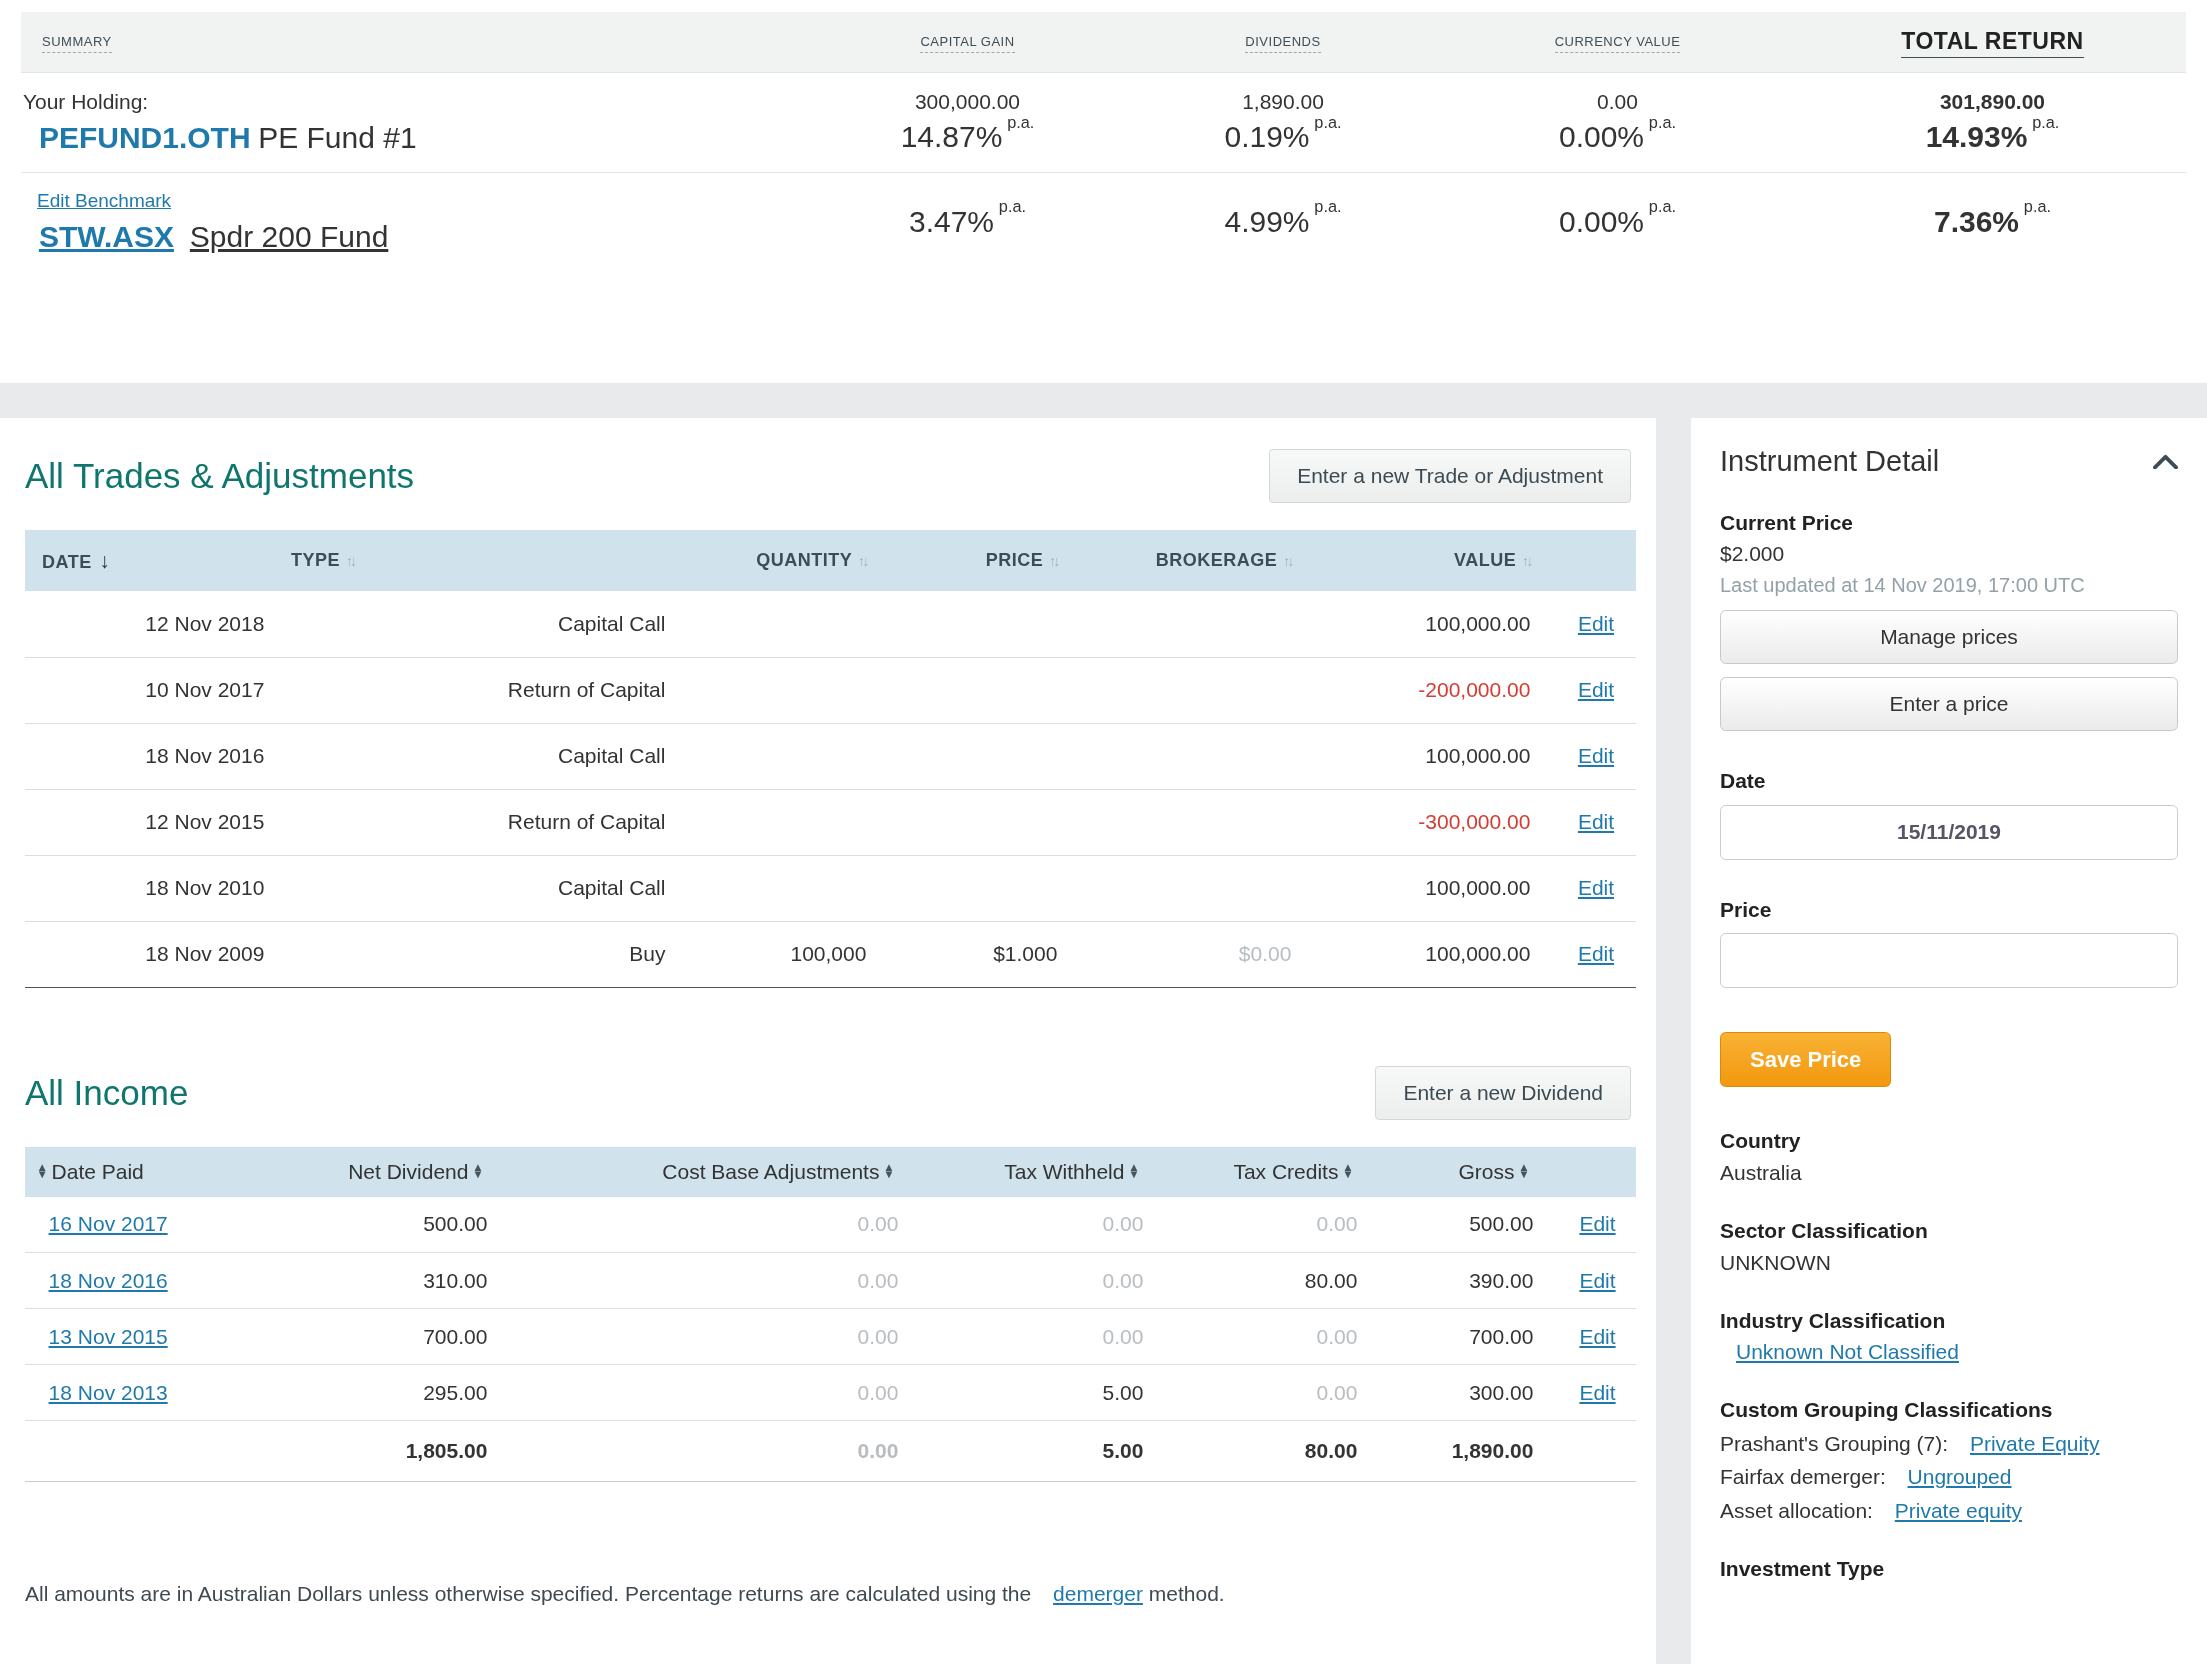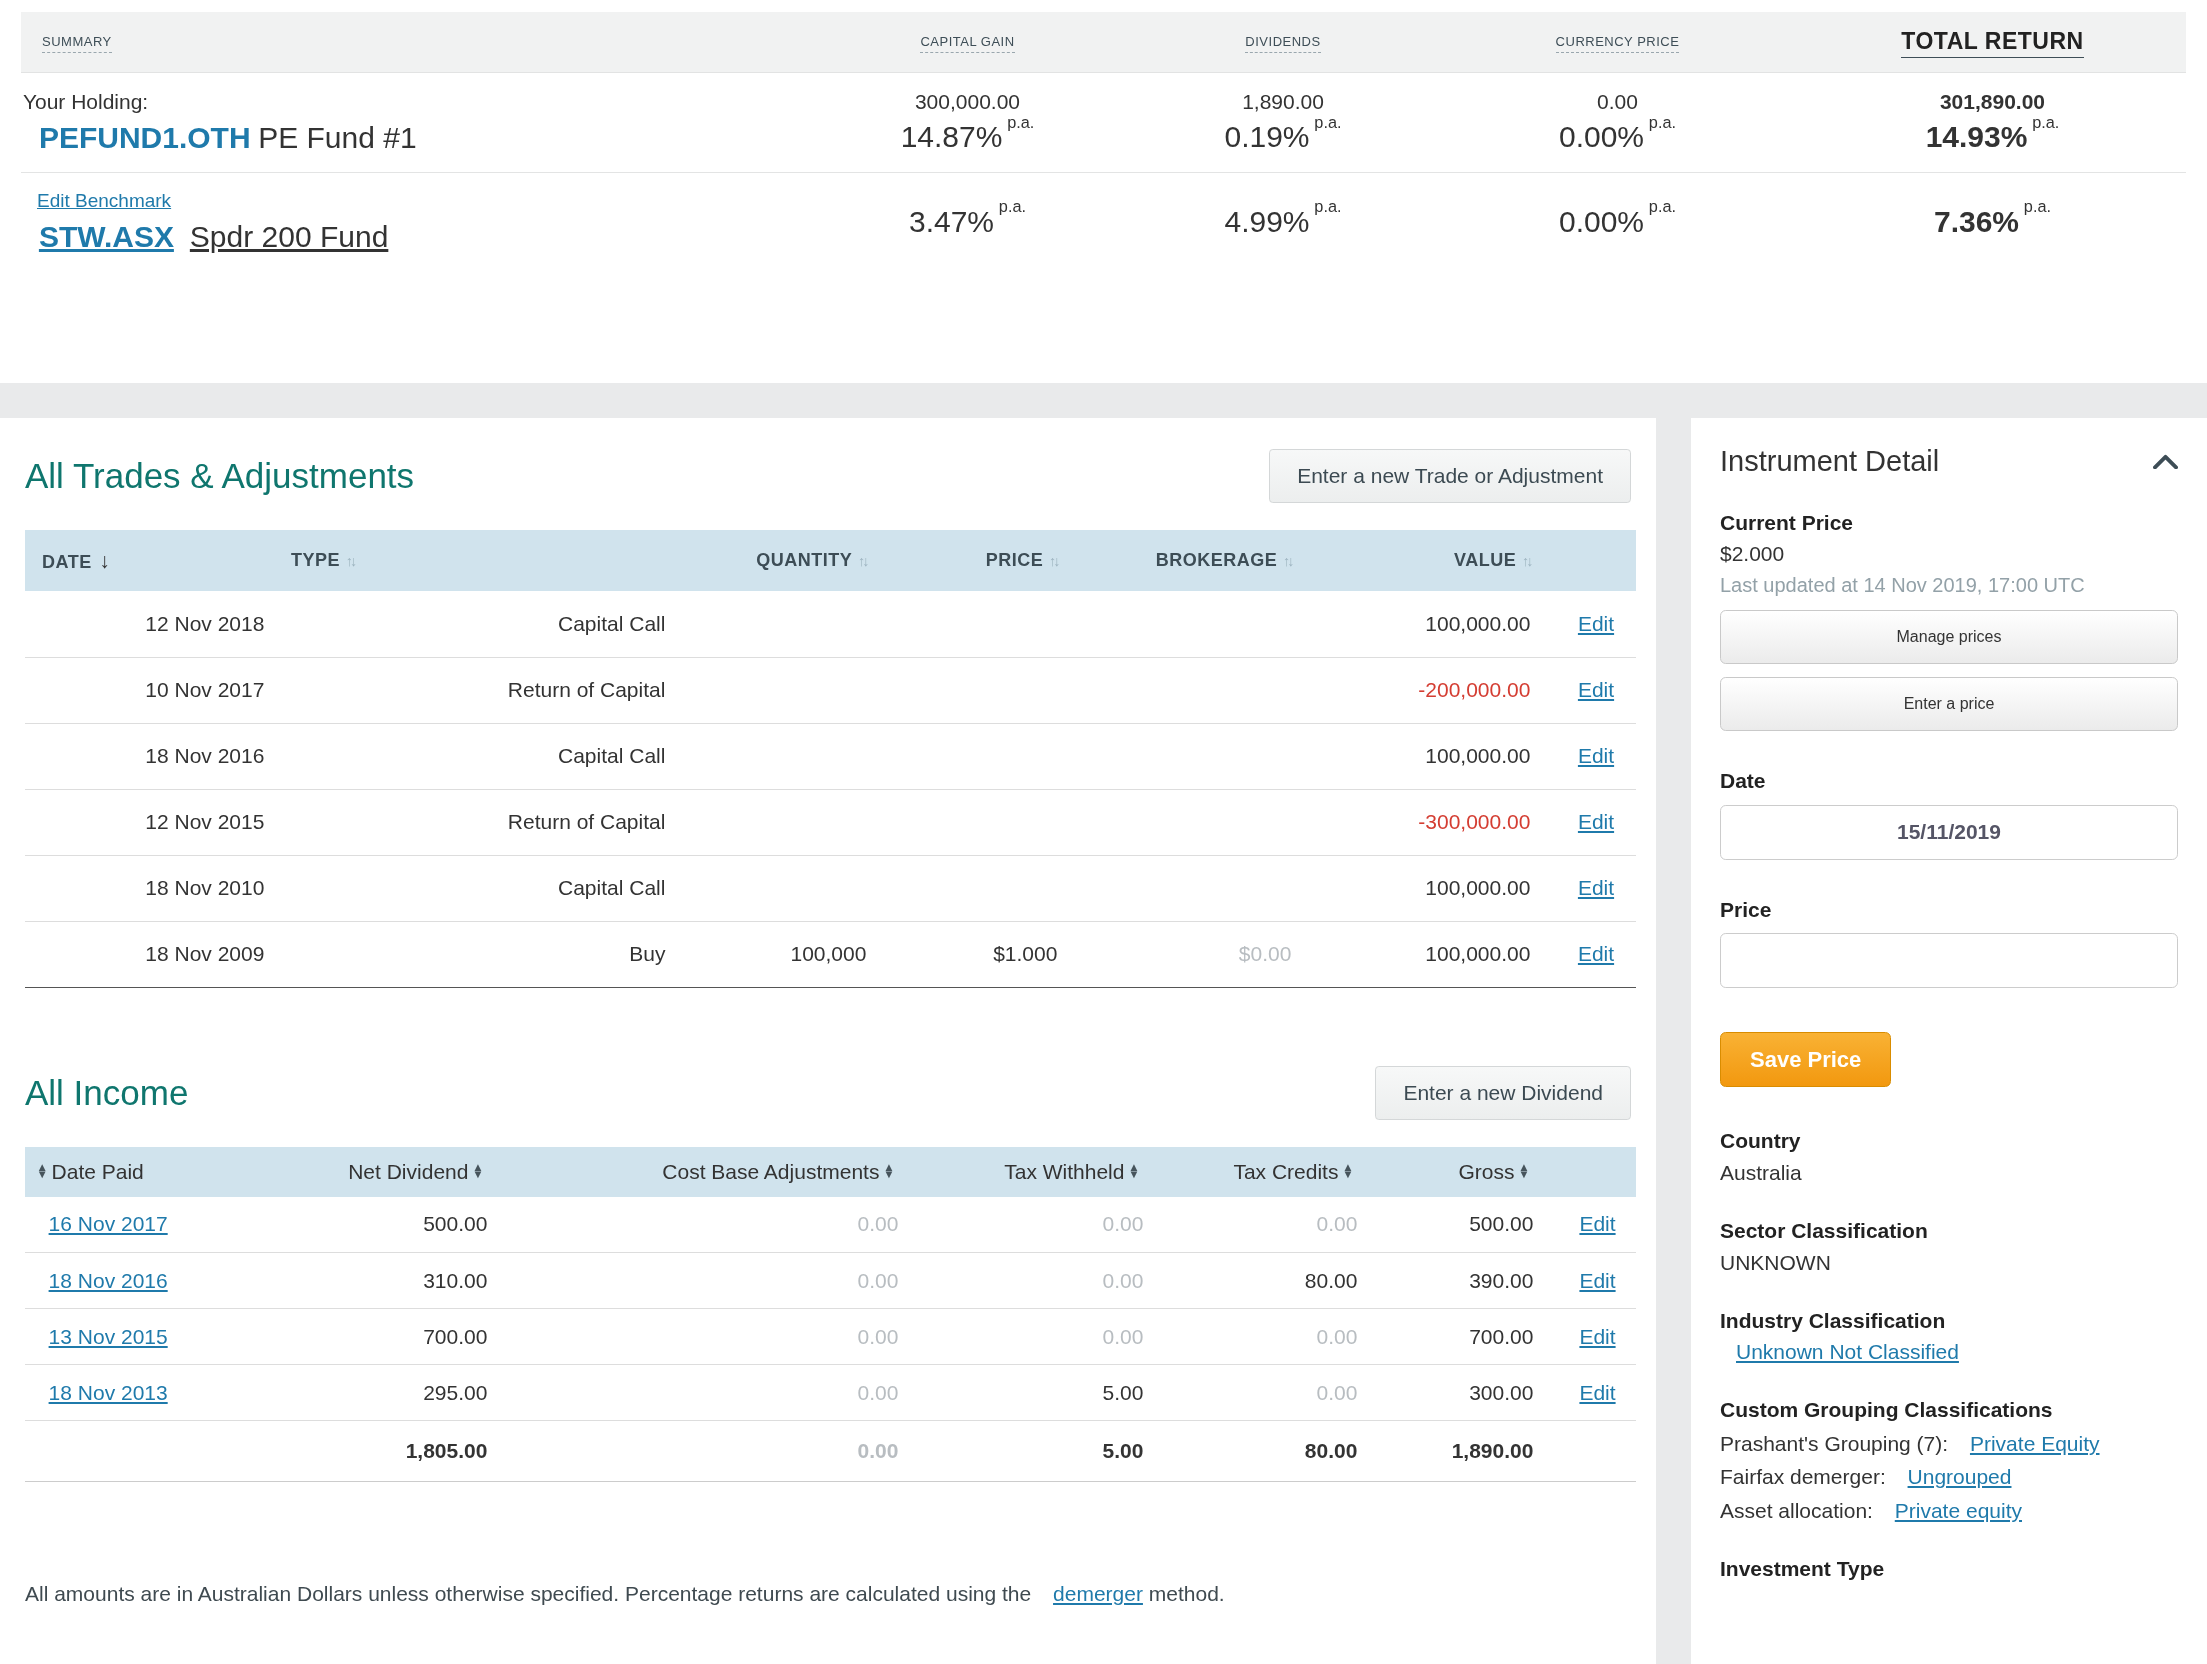--- a/index.html
+++ b/index.html
@@ -101,21 +101,21 @@
   
   .sb-titlerow { display: flex; justify-content: space-between; align-items: center; }
   .sb-title { font-size: 29px; font-weight: normal; color: #333; }
   .chev { width: 25px; height: 15.3px; }
   .sb-label { font-weight: bold; font-size: 21px; color: #222; }
   .sb-value { font-size: 21px; color: #333; margin-top: 7.6px; }
   .sb-muted { font-size: 20px; color: #93a1a8; margin-top: 7.6px; }
   .mt34 { margin-top: 32.5px; } .mt40 { margin-top: 38px; } .mt36 { margin-top: 34px; } .mt44 { margin-top: 42px; }
   .sb-btn {
     display: block; width: 100%; height: 54px; margin-top: 13.4px;
-    font-family: inherit; font-size: 16px; color: #333;
+    font-family: inherit; font-size: 21px; color: #333;
     background: linear-gradient(#ffffff, #ebebeb);
     border: 1px solid #c9c9c9; border-radius: 5.7px; cursor: pointer;
   }
   .sb-input {
     display: block; width: 100%; height: 55px; margin-top: 11.5px;
     font-family: inherit; font-size: 21px; color: #556;
     text-align: center;
     border: 1px solid #ccc; border-radius: 5.7px;
     background: #fff; padding: 0 13.4px; outline: none; font-weight: bold;
   }
@@ -128,21 +128,21 @@
   .grouping-line { font-size: 21px; color: #333; margin-top: 9.6px; }
 </style>
 </head>
 <body>
 
 <div class="top-strip">
   <div class="summary-grid summary-head">
     <div class="hcell"><span>SUMMARY</span></div>
     <div class="hcell"><span>CAPITAL GAIN</span></div>
     <div class="hcell"><span>DIVIDENDS</span></div>
-    <div class="hcell"><span>CURRENCY PRICE</span></div>
+    <div class="hcell"><span>CURRENCY VALUE</span></div>
     <div class="hcell total"><span>TOTAL RETURN</span></div>
   </div>
 
   <div class="summary-grid summary-row">
     <div>
       <div class="holding-label">Your Holding:</div>
       <div class="code-line">
         <a class="code">PEFUND1.OTH</a><span class="fund-name">PE Fund #1</span>
       </div>
     </div>

